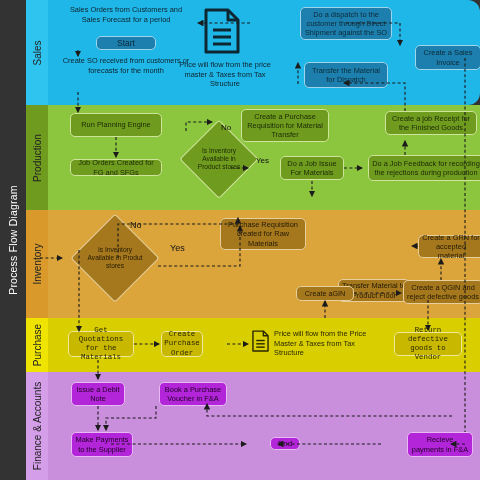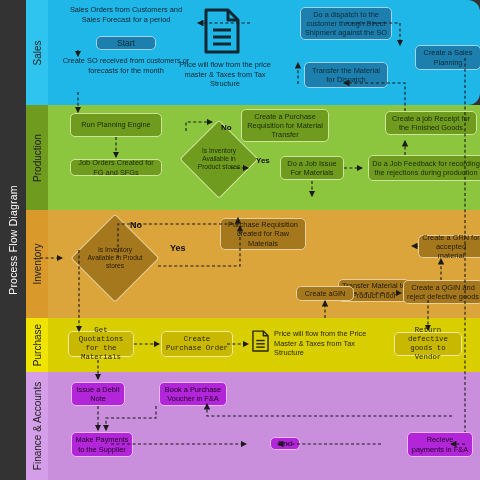--- a/index.html
+++ b/index.html
@@ -23,21 +23,21 @@
   .node.inv{background:#a5781e;border:1px solid #e6cf9a;color:#241a04;}
   .node.pur{background:#c9b800;border:1px solid #efe79a;color:#2a2700;font-family:Liberation Mono, monospace;}
   .node.fin{background:#b325d8;border:1px solid #e9b8f5;color:#220229;}
   .plain{position:absolute;text-align:center;font-size:7.4px;line-height:1.3;color:#10232c;}
   .diamond{position:absolute;display:flex;align-items:center;justify-content:center;}
   .diamond .dtxt{position:relative;z-index:2;text-align:center;font-size:6.6px;line-height:1.2;color:#241a04;width:72%;}
   .diamond .dshape{position:absolute;left:50%;top:50%;width:70.7%;height:70.7%;
     transform:translate(-50%,-50%) rotate(45deg);background:#a5781e;border:1px solid #e6cf9a;border-radius:3px;}
   .diamond.prodD .dshape{background:#6f9b1e;border-color:#cfe39a;}
   .diamond.prodD .dtxt{color:#1b2a06;}
-  .lbl{position:absolute;font-size:8.5px;color:#111;font-weight:bold;}
+  .lbl{position:absolute;font-size:8.5px;color:#111;}
   .docicon{position:absolute;}
   svg{display:block;overflow:visible;}
   #wires{position:absolute;left:0;top:0;width:480px;height:480px;pointer-events:none;}
 </style>
 </head>
 <body>
 
 <div id="canvas">
   <div id="frame"></div>
 
@@ -60,21 +60,21 @@
           <path d="M24 2 V12 H34" fill="none" stroke="#0e2833" stroke-width="3" stroke-linejoin="round"></path>
           <line x1="9" y1="22" x2="27" y2="22" stroke="#0e2833" stroke-width="3"></line>
           <line x1="9" y1="29" x2="27" y2="29" stroke="#0e2833" stroke-width="3"></line>
           <line x1="9" y1="36" x2="27" y2="36" stroke="#0e2833" stroke-width="3"></line>
         </svg>
       </div>
       <div class="plain" style="left:129px;top:60px;width:96px;">Price will flow from the price master &amp; Taxes from Tax Structure</div>
 
       <div class="node sales" style="left:252px;top:7px;width:92px;height:33px;">Do a dispatch to the customer through Direct Shipment against the SO</div>
       <div class="node sales" style="left:256px;top:62px;width:84px;height:26px;">Transfer the Material for Dispatch</div>
-      <div class="node sales" style="left:367px;top:45px;width:66px;height:25px;">Create a Sales Planning</div>
+      <div class="node sales" style="left:367px;top:45px;width:66px;height:25px;">Create a Sales Invoice</div>
     </div>
   </div>
 
   <div class="lane" style="top:105px;height:105px;background:#8cc63f;">
     <div class="lanehdr" style="background:#6f9b1e;">
       <div class="vt">Production</div>
     </div>
     <div class="lanebody">
       <div class="node prod" style="left:22px;top:8px;width:92px;height:24px;">Run Planning Engine</div>
       <div class="node prod" style="left:22px;top:54px;width:92px;height:17px;">Job Orders Created for FG and SFGs</div>
@@ -112,21 +112,21 @@
       <div class="node inv" style="left:355px;top:70px;width:80px;height:24px;">Create a QGIN and reject defective goods</div>
     </div>
   </div>
 
   <div class="lane" style="top:318px;height:54px;background:#d9cf00;">
     <div class="lanehdr" style="background:#efe400;">
       <div class="vt">Purchase</div>
     </div>
     <div class="lanebody">
       <div class="node pur" style="left:20px;top:13px;width:66px;height:26px;">Get Quotations for the Materials</div>
-      <div class="node pur" style="left:113px;top:13px;width:72px;height:26px;">Create Purchase Order</div>
+      <div class="node pur" style="left:113px;top:13px;width:42px;height:26px;">Create Purchase Order</div>
 
       <div class="docicon" style="left:204px;top:12px;">
         <svg width="17" height="22" viewBox="0 0 36 46">
           <path d="M2 2 H24 L34 12 V44 H2 Z" fill="none" stroke="#2a2700" stroke-width="3" stroke-linejoin="round"></path>
           <path d="M24 2 V12 H34" fill="none" stroke="#2a2700" stroke-width="3" stroke-linejoin="round"></path>
           <line x1="9" y1="22" x2="27" y2="22" stroke="#2a2700" stroke-width="3"></line>
           <line x1="9" y1="29" x2="27" y2="29" stroke="#2a2700" stroke-width="3"></line>
           <line x1="9" y1="36" x2="27" y2="36" stroke="#2a2700" stroke-width="3"></line>
         </svg>
       </div>

